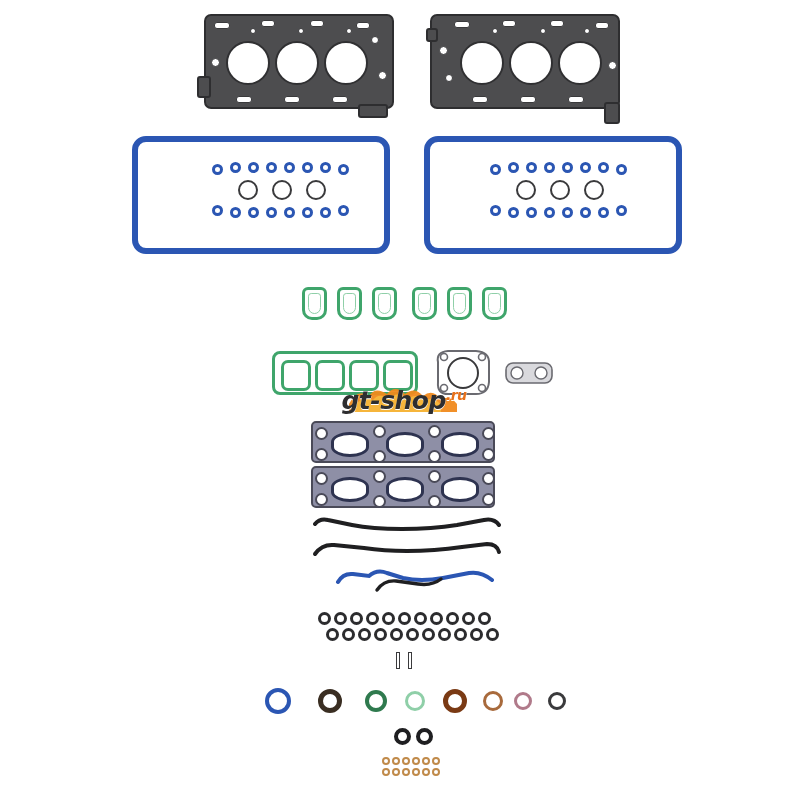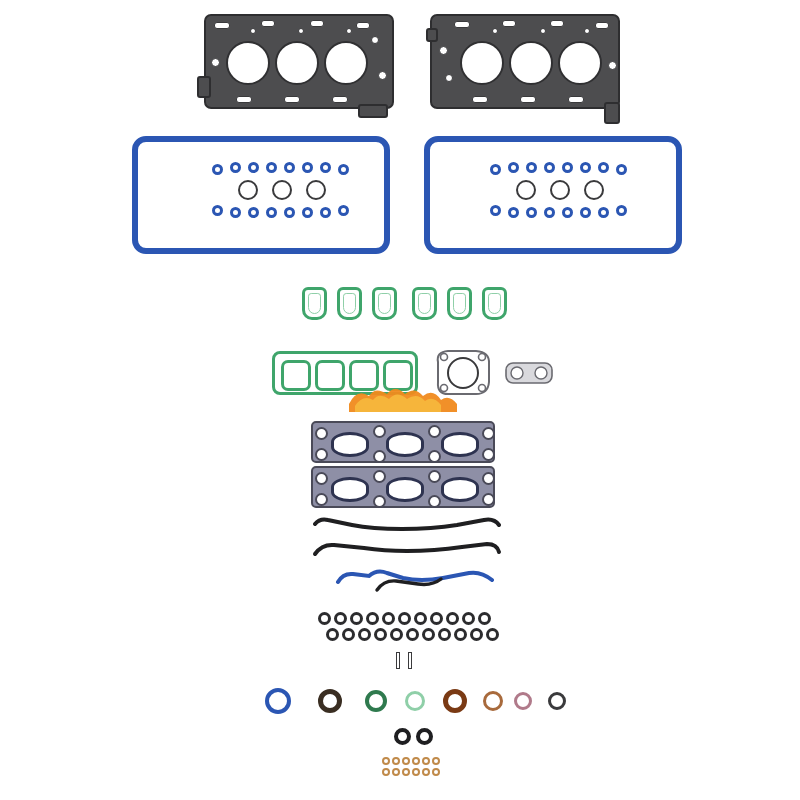--- a/index.html
+++ b/index.html
@@ -344,20 +344,21 @@
     <rect x="1" y="1" width="46" height="20" rx="7" fill="#d9d9dd" stroke="#6a6a70" stroke-width="1.6"></rect>
     <circle cx="12" cy="11" r="6" fill="#ffffff" stroke="#6a6a70" stroke-width="1.4"></circle>
     <circle cx="36" cy="11" r="6" fill="#ffffff" stroke="#6a6a70" stroke-width="1.4"></circle>
   </svg>
 
   <div id="watermark">
     <svg class="wm-flame" viewBox="0 0 130 32">
       <path d="M10 20 Q18 4 30 12 Q36 2 48 10 Q56 0 66 10 Q76 2 84 12 Q94 4 102 16 Q110 10 118 20 L118 28 L10 28 Z" fill="#f08a1e" opacity="0.95"></path>
       <path d="M16 22 Q24 10 34 16 Q40 8 50 15 Q58 6 68 15 Q78 8 86 17 Q94 11 102 21 L102 28 L16 28 Z" fill="#f6b73c" opacity="0.95"></path>
     </svg>
+    <span class="wm-text"><span>gt-shop</span><span class="ru">.ru</span></span>
   </div>
 
   <div class="part exh" style="left:311px; top:421px; width:184px; height:42px;">
     <div class="eport" style="left:18px; top:9px; width:38px; height:25px;"></div>
     <div class="eport" style="left:73px; top:9px; width:38px; height:25px;"></div>
     <div class="eport" style="left:128px; top:9px; width:38px; height:25px;"></div>
     <div class="ebolt" style="left:2px; top:4px;"></div>
     <div class="ebolt" style="left:2px; top:25px;"></div>
     <div class="ebolt" style="left:60px; top:2px;"></div>
     <div class="ebolt" style="left:60px; top:27px;"></div>

